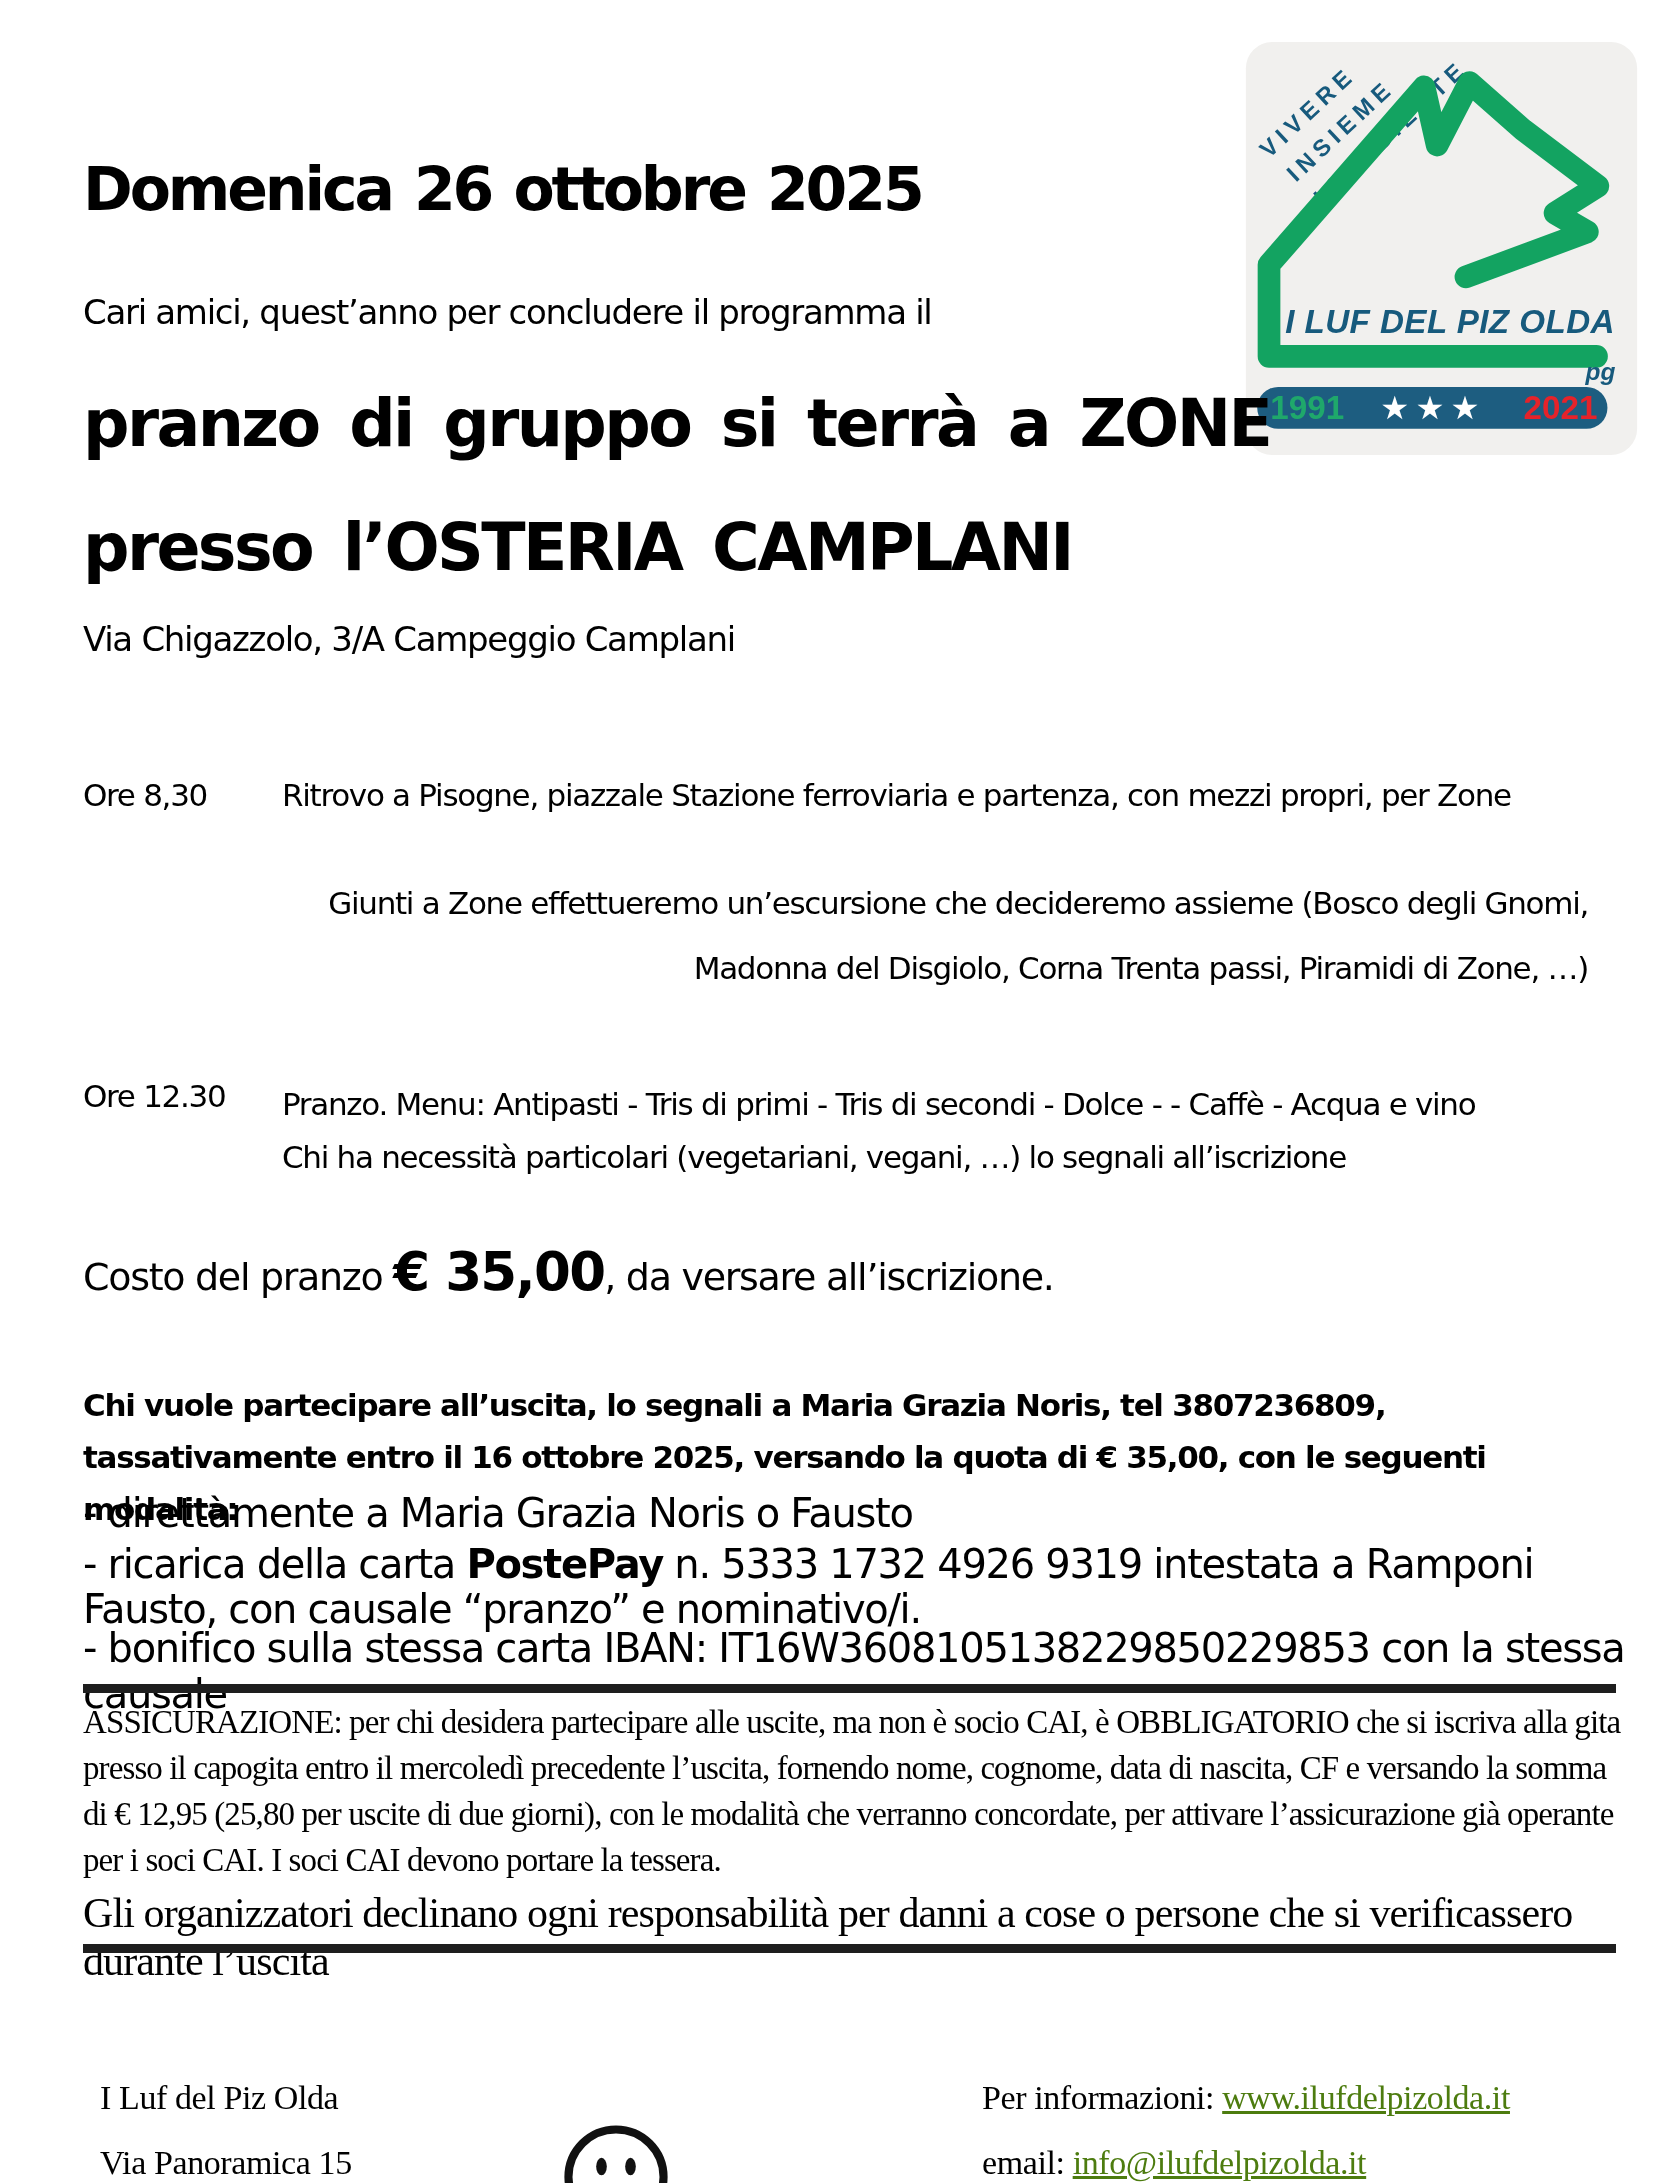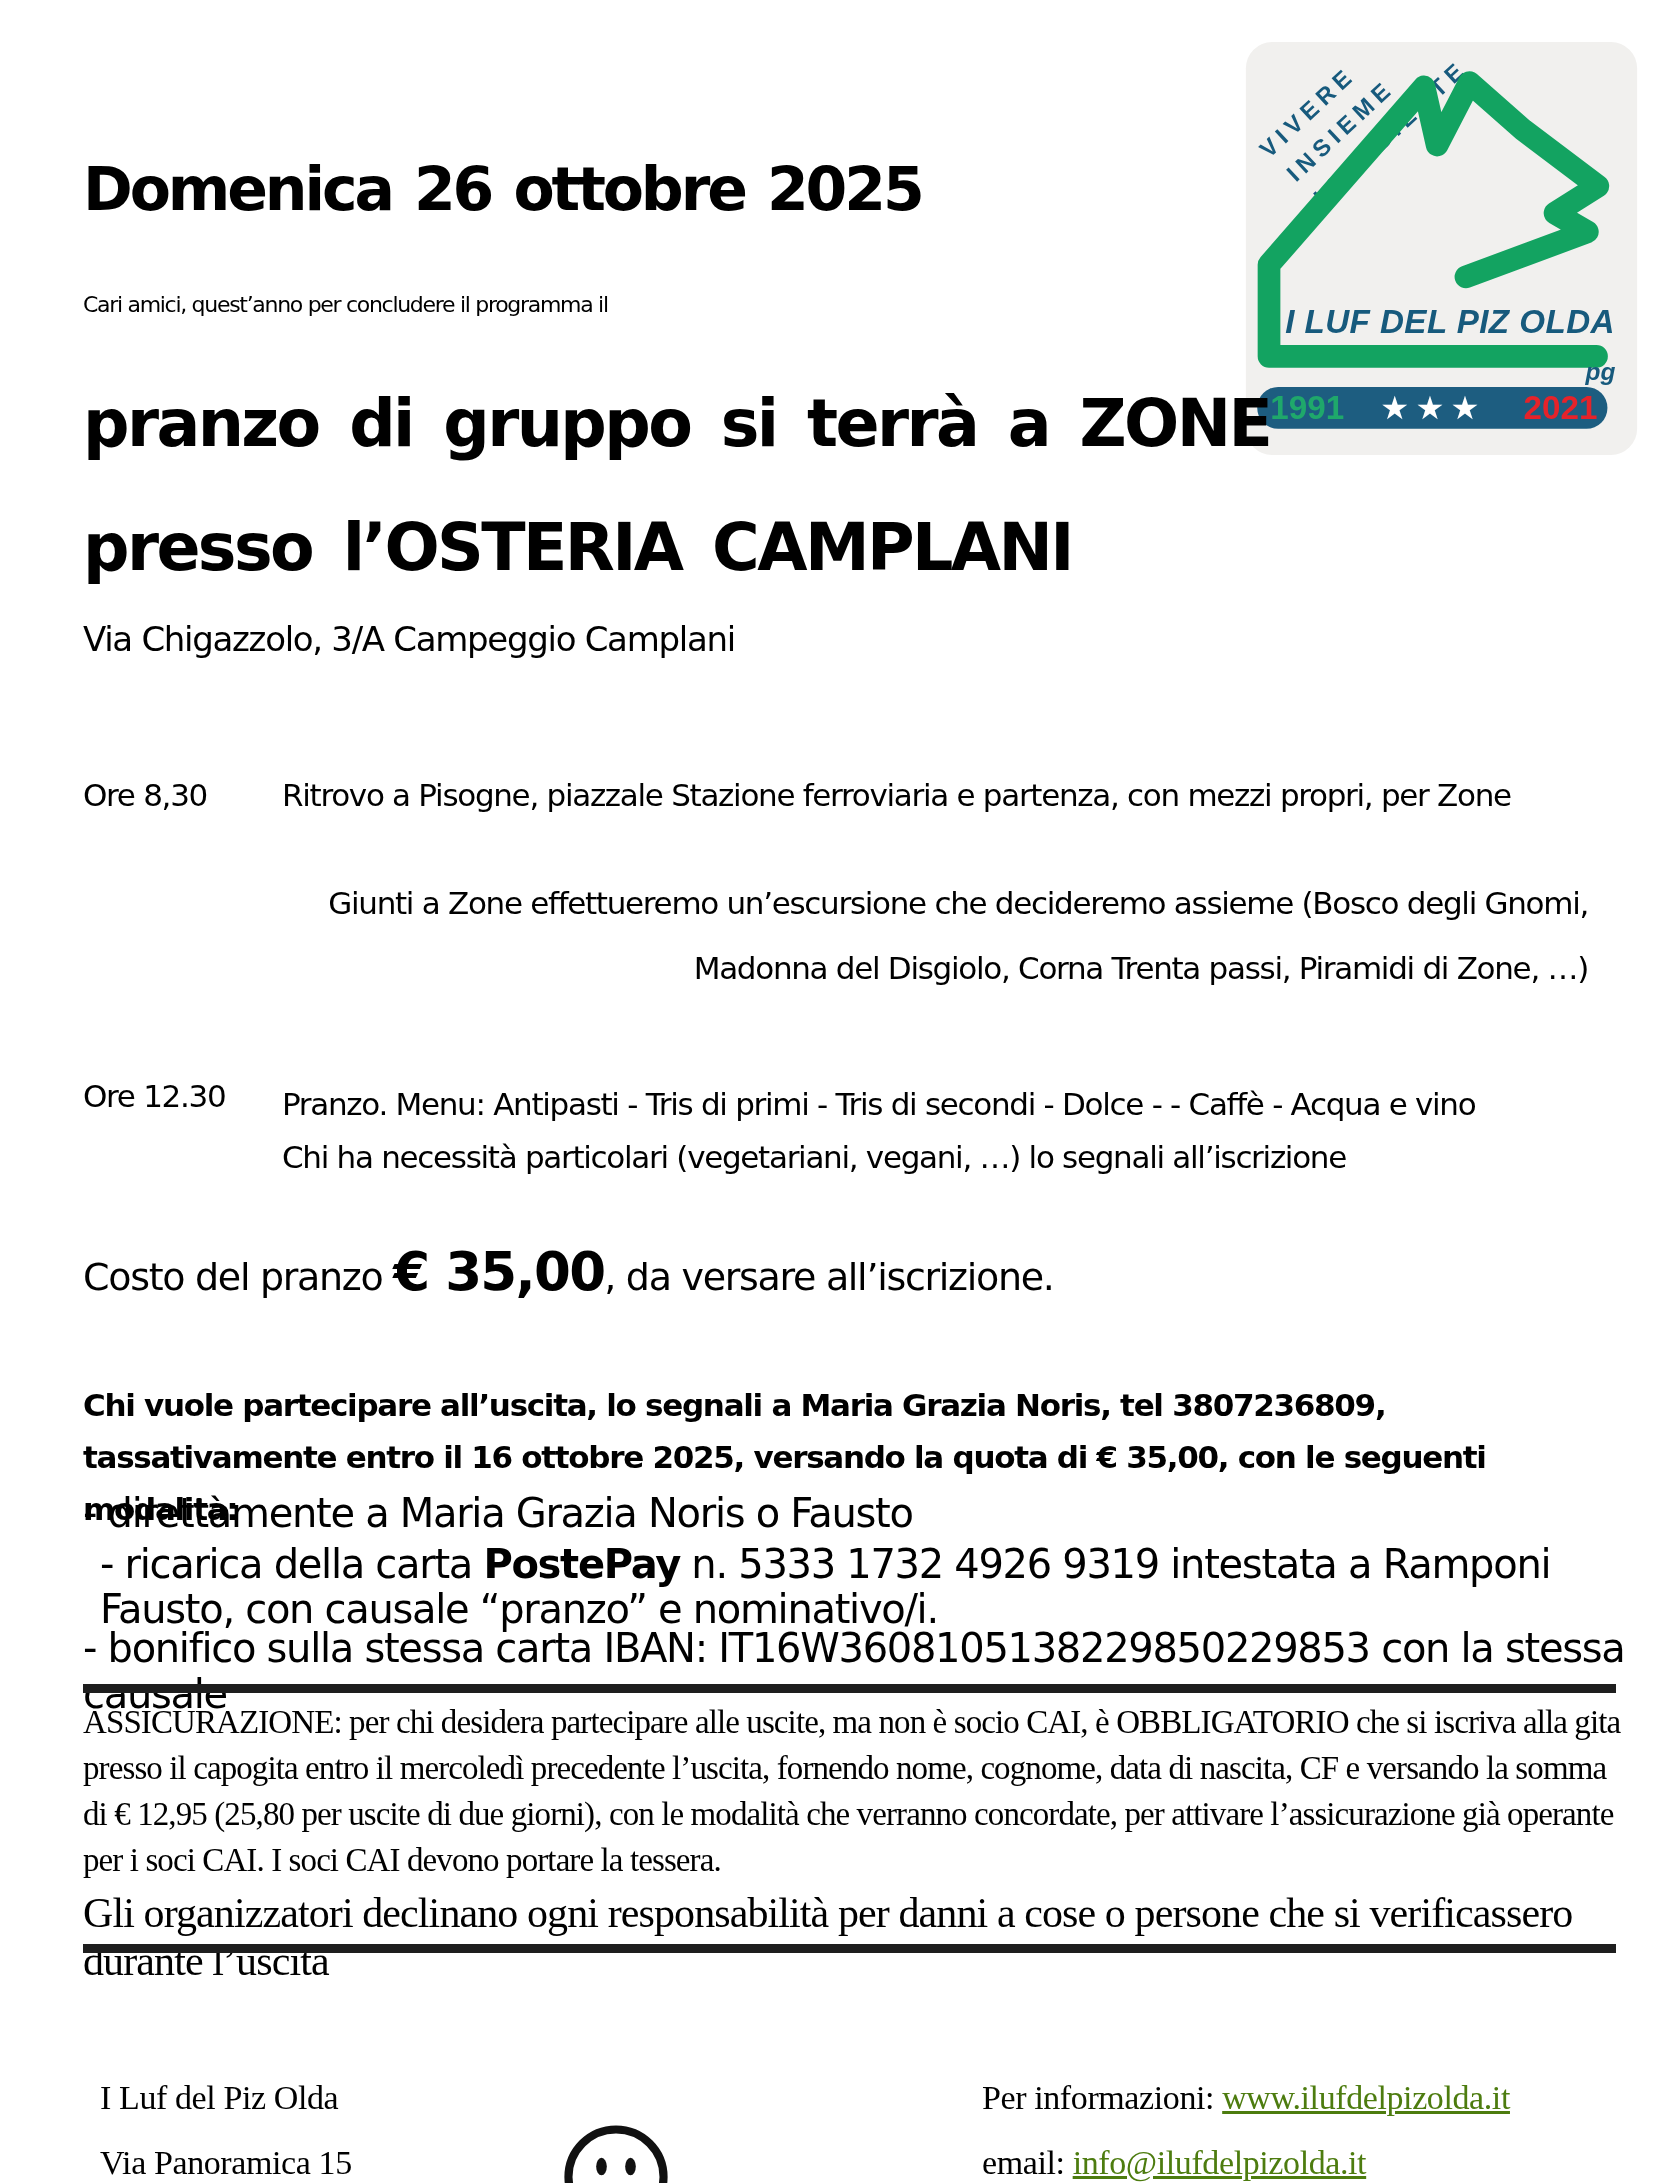--- a/index.html
+++ b/index.html
@@ -4,37 +4,37 @@
 <style>
   html,body{margin:0;padding:0;}
   body{
     width:1677px;height:2371px;position:relative;background:#ffffff;
     font-family:"DejaVu Sans",sans-serif;color:#000;overflow:hidden;
   }
   .abs{position:absolute;}
   
   .comic{font-family:"DejaVu Sans",sans-serif;letter-spacing:-1.3px;}
   .doc-title{left:83px;top:154px;font-size:60px;font-weight:bold;letter-spacing:-3.1px;word-spacing:4.4px;}
-  .intro{left:83px;top:292px;font-size:22px;}
+  .intro{left:83px;top:292px;font-size:34px;}
   .headline{left:83px;font-size:65px;font-weight:bold;letter-spacing:-2.6px;word-spacing:10.5px;}
   .headline.l1{top:386px;}
   .headline.l2{top:510px;}
   .address{left:83px;top:619px;font-size:34px;letter-spacing:-1.3px;}
   .sched-time{left:83px;font-size:31px;}
   .sched-text{left:282px;font-size:31px;width:1345px;}
   .t830{top:777px;}
   .giunti{left:282px;top:871px;font-size:31px;width:1306px;line-height:65px;text-align:right;}
   .t1230{top:1078px;}
   .sched-text.two{line-height:53px;}
   .costo{left:83px;top:1241px;font-size:38px;}
   .costo .amount{font-size:53px;font-weight:bold;letter-spacing:-1.7px;}
   .chivuole{left:83px;top:1379px;width:1554px;font-size:31px;font-weight:bold;line-height:52px;}
   .payopt{left:83px;font-size:40px;width:1563px;}
   .opt1{top:1490px;}
-  .opt2{top:1542px;line-height:45px;margin-left:17px;}
+  .opt2{top:1542px;line-height:45px;}
   .opt3{top:1625px;}
   .rule{left:83px;width:1533px;height:8.7px;background:#1e1e1e;}
   .rule1{top:1684px;}
   .rule2{top:1944px;}
   .serif{font-family:"Liberation Serif",serif;letter-spacing:-0.9px;}
   .insurance{left:83px;top:1699px;width:1541px;font-size:33px;line-height:46px;}
   .disclaimer{left:83px;top:1889px;width:1541px;font-size:42px;}
   .foot{font-size:34px;letter-spacing:-0.4px;}
   .foot-left{left:100px;}
   .foot-right{left:982px;}

